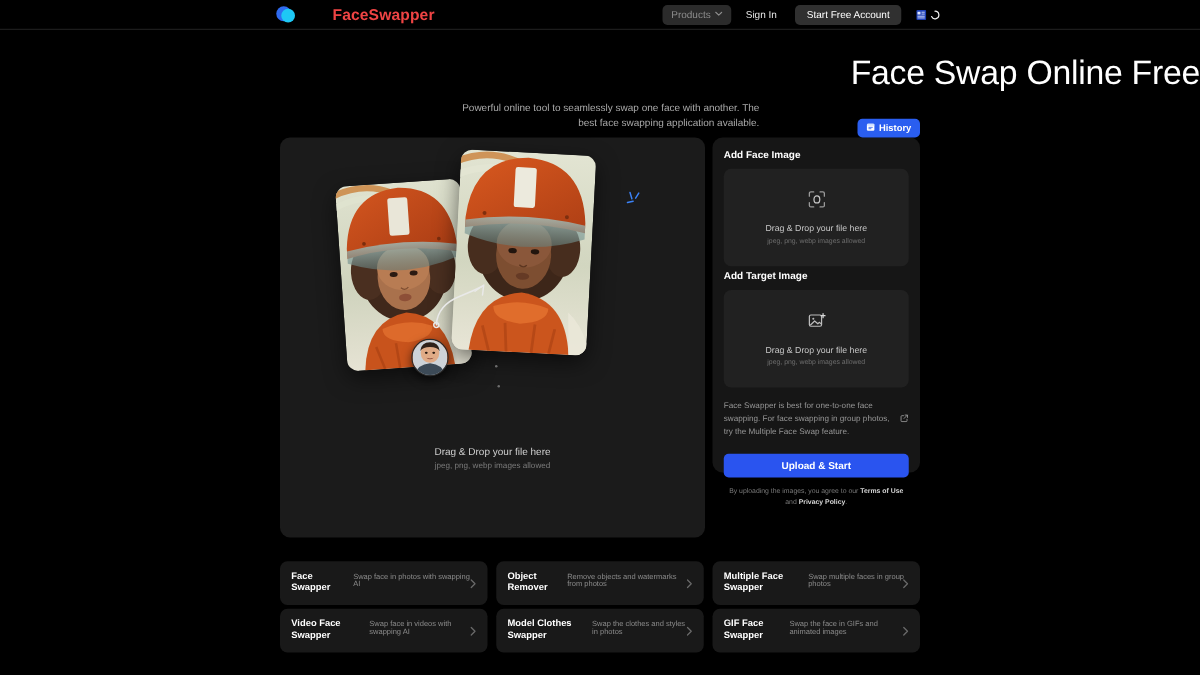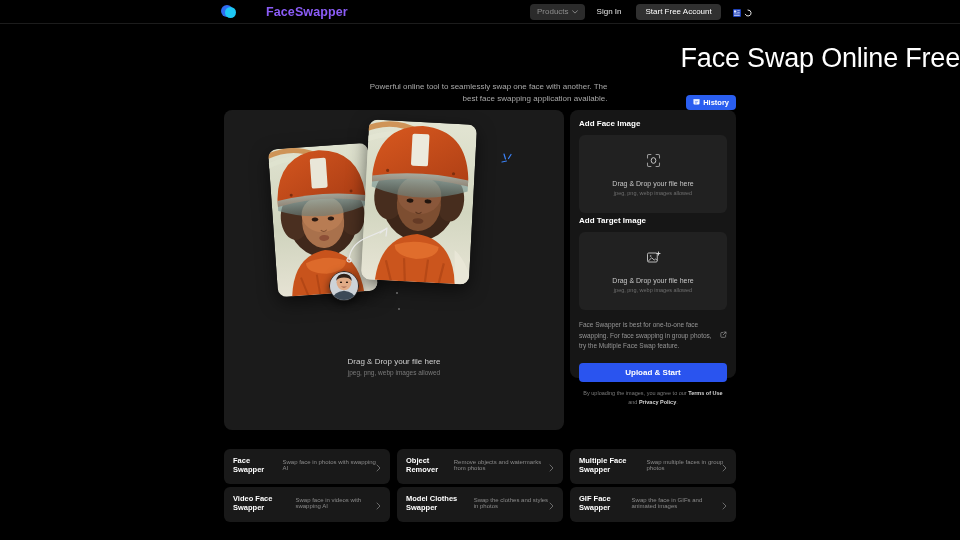--- a/index.html
+++ b/index.html
@@ -61,21 +61,21 @@
     left: 4px; top: 3px;
     width: 11px; height: 11px;
     border-radius: 50%;
     background: #1ec8f5;
   }
 
   .brand-name {
     font-size: 12.5px;
     font-weight: bold;
     letter-spacing: 0.1px;
-    color: #8b5cf6;
+    color: #ef4444;
     padding-left: 24px;
   }
 
   .nav-right {
     position: absolute;
     left: 530px;
     display: flex;
     align-items: center;
     gap: 0px;
   }

